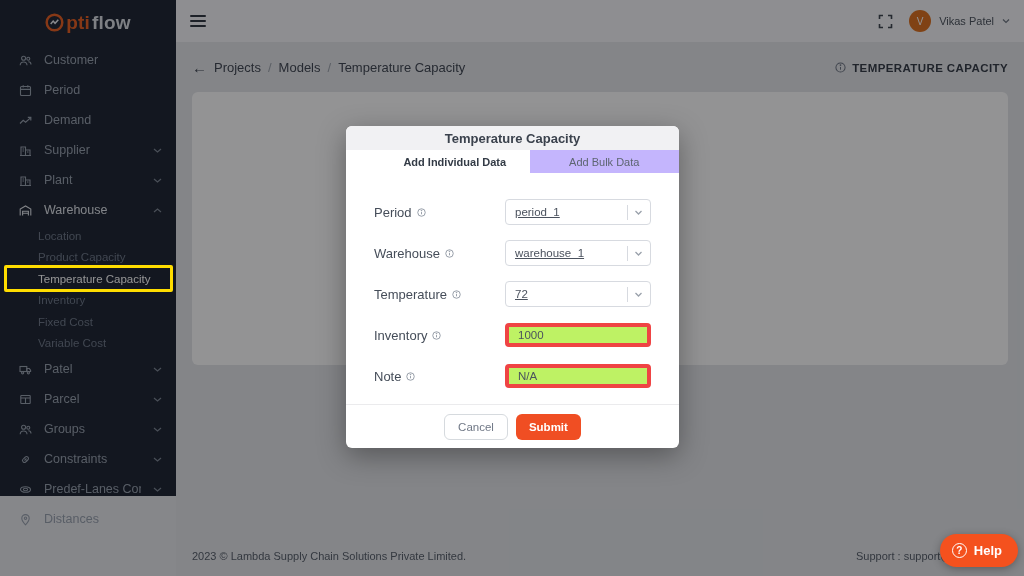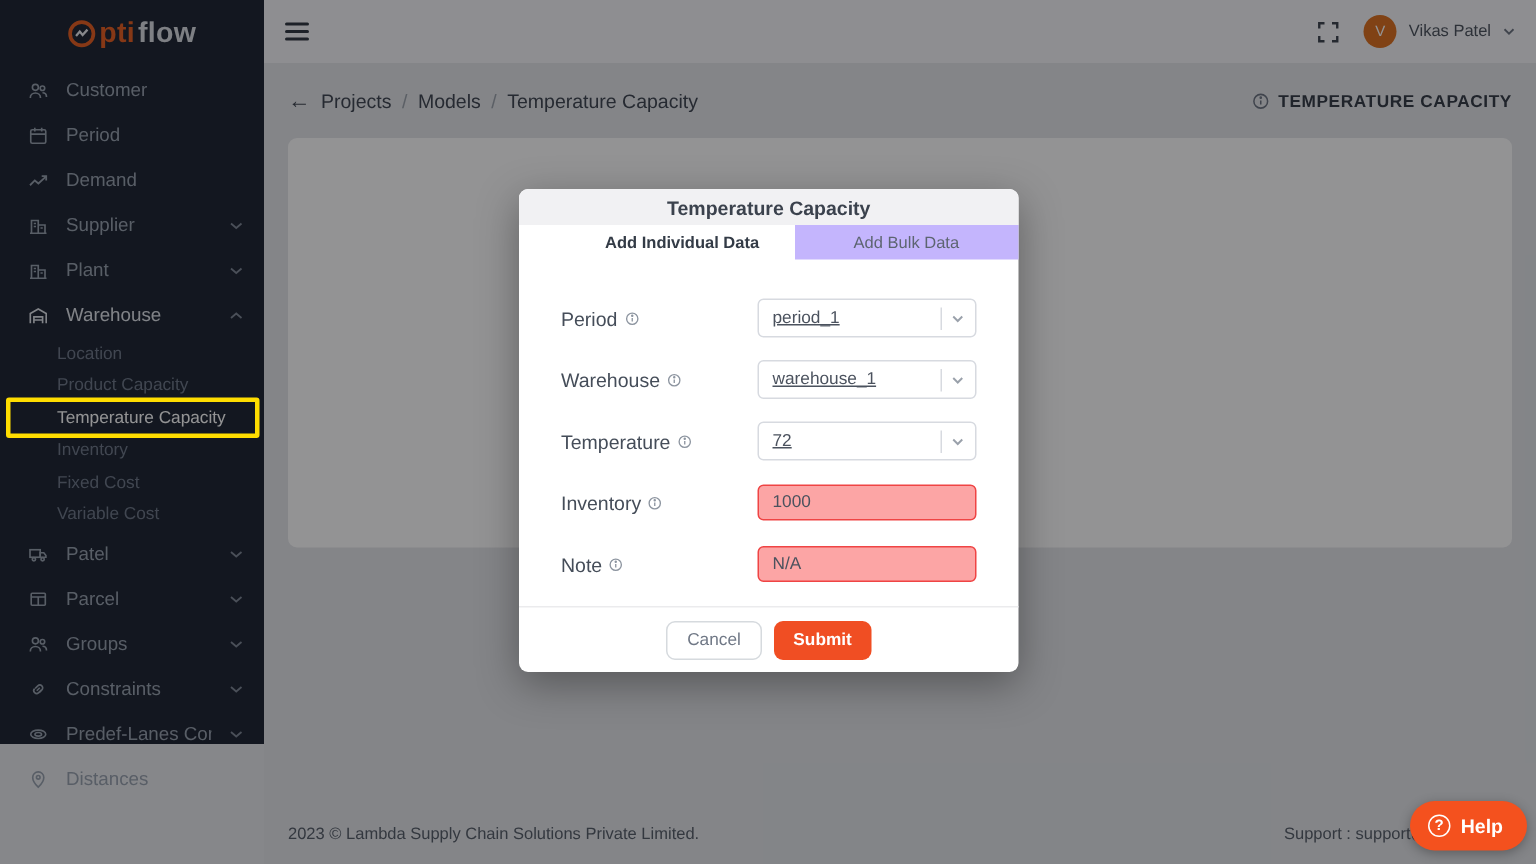--- a/index.html
+++ b/index.html
@@ -73,21 +73,21 @@
   .modal-body { flex:1; padding:26px 28px 0 28px; }
   .field-row { display:flex; align-items:center; justify-content:space-between; height:26px; margin-bottom:15px; }
   .field-label-wrap { display:flex; align-items:center; gap:5px; }
   .field-label { font-size:13px; color:#454d59; }
   .f-info { width:9px; height:9px; color:#8d95a0; display:inline-flex; cursor:pointer; }
   .select { width:146px; height:26px; background:#fff; border:1px solid #d7dae0; border-radius:4px;
             display:flex; align-items:center; padding:0 7px 0 9px; cursor:pointer; }
   .select-value { flex:1; font-size:11.5px; color:#4b525e;text-decoration:underline; }
   .select-sep { width:1px; height:15px; background:#d7dae0; margin-right:6px; }
   .sel-chev { width:9px; height:9px; color:#9aa1ab; display:inline-flex; }
-  .text-input { width:146px; height:24px; background:#fca5a5; border:1px solid #ef4444; border-radius:4px;
+  .text-input { width:146px; height:24px; background:#bef264; border:4px solid #ef4444; border-radius:4px;
                 padding:0 9px; font-size:11.5px; color:#4b525e; font-family:"Liberation Sans", sans-serif; outline:none; }
   .modal-footer { border-top:1px solid #ebebed; height:44px; flex:0 0 44px;
                   display:flex; align-items:center; justify-content:center; gap:8px; }
   .btn-cancel { background:#fff; border:1px solid #d6dade; border-radius:6px; padding:6px 13px;
                 font-size:11.5px; color:#707886; cursor:pointer; font-family:"Liberation Sans", sans-serif; }
   .btn-submit { background:#f04e23; border:none; border-radius:6px; padding:7px 13px;
                 font-size:11.5px; color:#fff; font-weight:bold; cursor:pointer; font-family:"Liberation Sans", sans-serif; }
 
   
   .help-btn { position:absolute; right:6px; bottom:9px; z-index:70; background:#f4511e; color:#fff;

